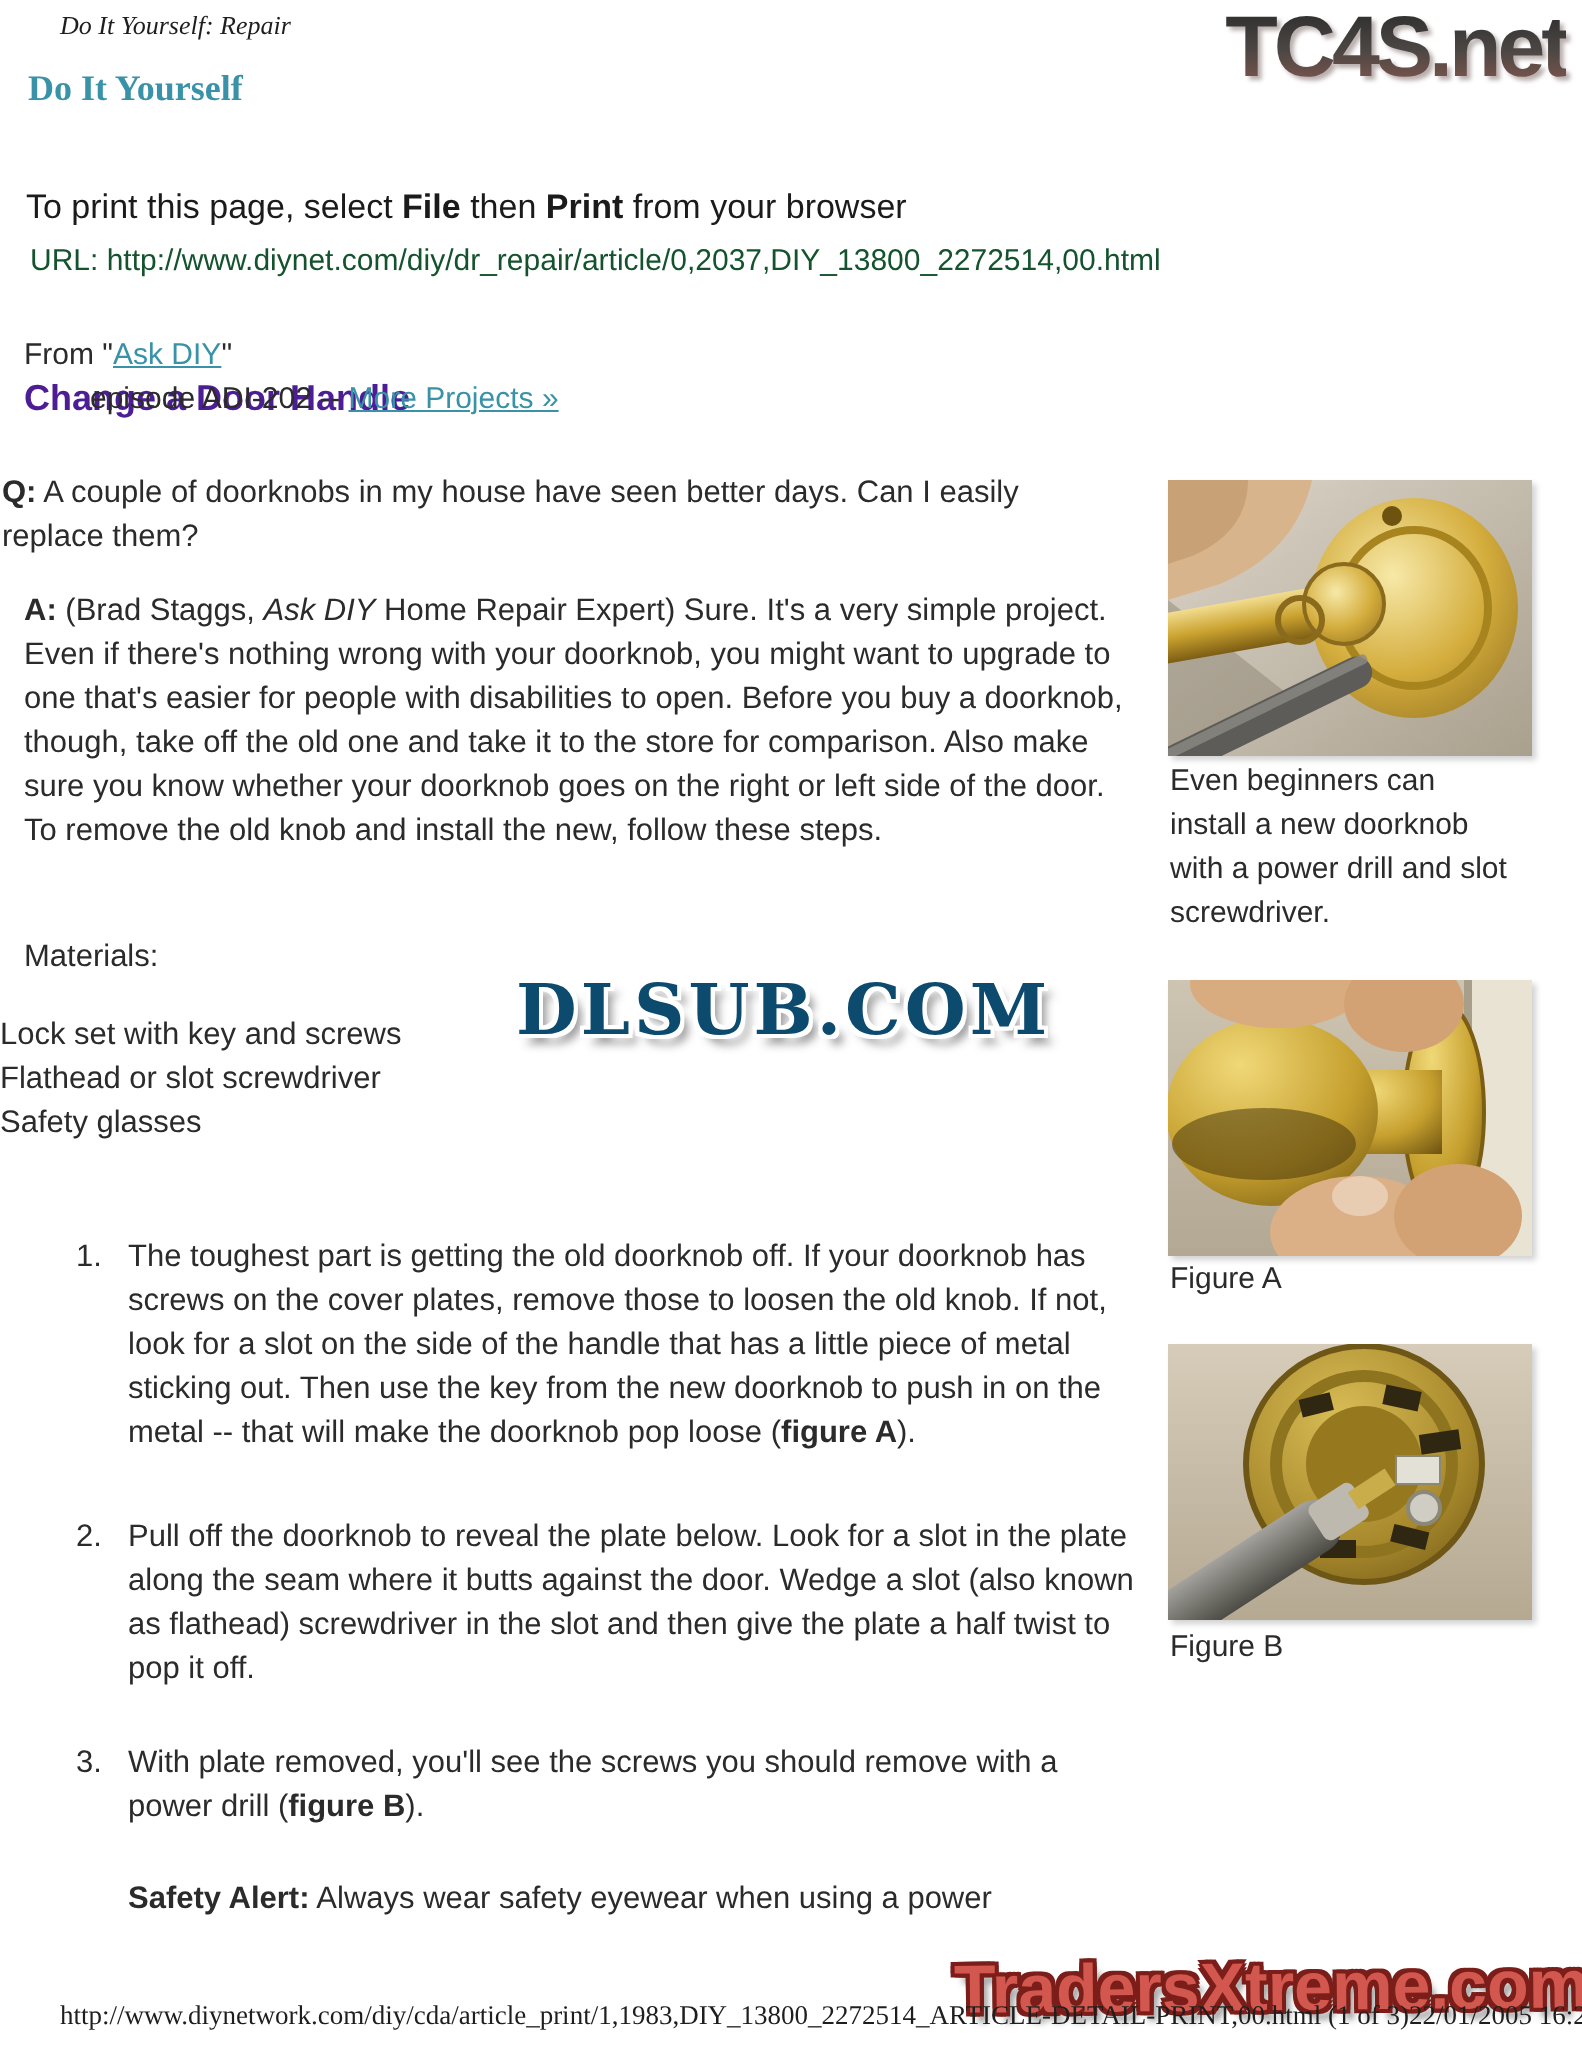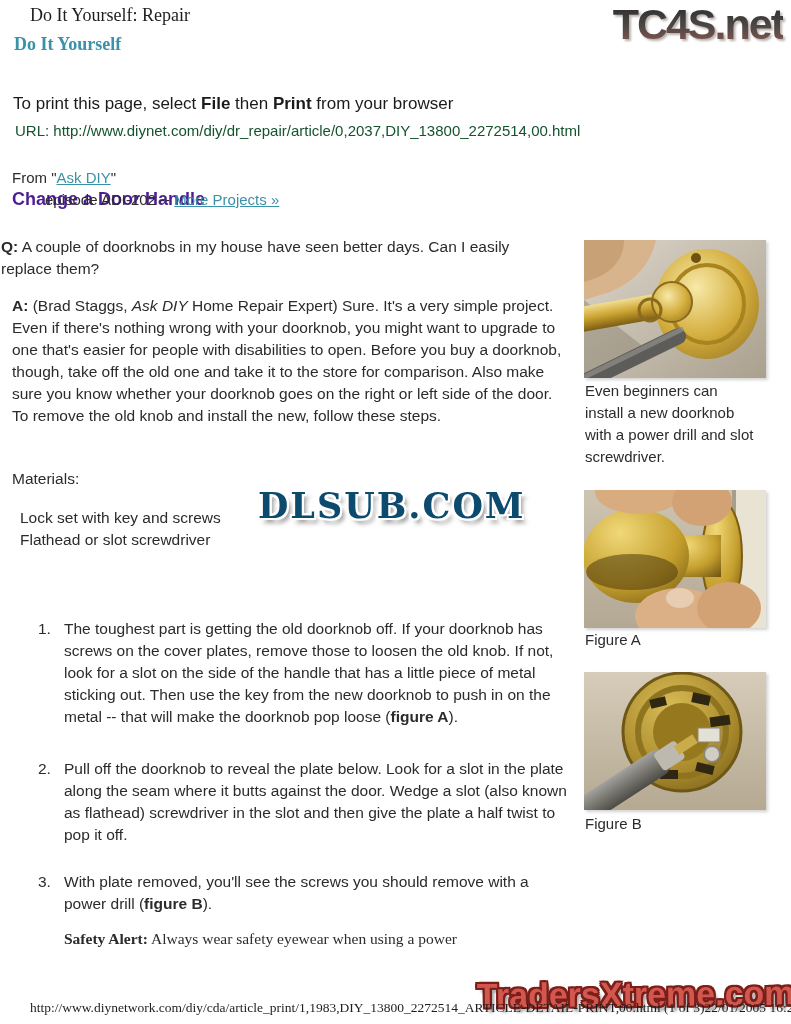--- a/index.html
+++ b/index.html
@@ -3,45 +3,45 @@
 <meta charset="utf-8">
 <style>
   html,body{margin:0;padding:0;}
   body{
     width:791px;height:1024px;position:relative;background:#ffffff;
     font-family:"Liberation Sans","DejaVu Sans",sans-serif;color:#2b2b2b;
     overflow:hidden;
   }
   .serif{font-family:"Liberation Serif","DejaVu Serif",serif;}
   
-  .header-meta{position:absolute;left:30px;top:5px;font-size:18px;color:#1e1e1e;}
+  .header-meta{position:absolute;left:30px;top:5px;font-size:13px;color:#1e1e1e;font-style:italic;}
   .tc4s-logo{
     position:absolute;right:8px;top:0px;font-size:43px;font-weight:bold;letter-spacing:-2px;
     background:linear-gradient(180deg,#2d2d2d 8%,#4a4643 50%,#7c554d 85%,#8f675e 100%);
     -webkit-background-clip:text;background-clip:text;-webkit-text-fill-color:transparent;
     filter:drop-shadow(2px 2px 1px rgba(100,80,75,0.45));
   }
   .site-title{position:absolute;left:14px;top:34px;font-size:18px;font-weight:bold;color:#3992a8;font-family:Liberation Serif, serif;}
   .print-line{position:absolute;left:13px;top:94px;font-size:17px;color:#1b1b1b;text-align:right;}
   .url-line{position:absolute;left:15px;top:122px;font-size:15px;color:#14532d;}
   .article-title{position:absolute;left:12px;top:145px;font-size:18px;font-weight:bold;color:#4c1d95;margin-top:44px;}
   .from-line{position:absolute;left:12px;top:169px;font-size:15px;}
   .episode-line{position:absolute;left:12px;top:191px;font-size:15px;margin-left:33px;}
   a.teal-link{color:#3992a8;text-decoration:underline;cursor:pointer;}
   
   .q-para{position:absolute;left:1px;top:236px;width:557px;font-size:15.5px;line-height:22px;}
   .a-para{position:absolute;left:12px;top:295px;width:557px;font-size:15.5px;line-height:22px;}
   .materials-label{position:absolute;left:12px;top:470px;font-size:15.5px;}
-  .materials-list{position:absolute;left:20px;top:507px;width:300px;font-size:15.5px;line-height:22px;}
+  .materials-list{position:absolute;left:0;top:507px;width:300px;font-size:15.5px;line-height:22px;}
   .steps{position:absolute;left:12px;top:618px;width:557px;font-size:15.5px;line-height:22px;}
   .step{position:relative;padding-left:52px;}
   .step-1{margin-bottom:30px;}
   .step-2{margin-bottom:25px;}
   .step-num{position:absolute;left:26px;top:0;}
-  .safety{position:relative;padding-left:52px;margin-top:13px;font-family:Liberation Serif, serif;}
+  .safety{position:relative;padding-left:52px;margin-top:24px;}
   
   .figure-photo{position:absolute;left:584px;width:182px;height:138px;box-shadow:2px 2px 3px rgba(0,0,0,0.18);}
   .figure-photo svg{display:block;width:182px;height:138px;}
   .fig1{top:240px;} .fig2{top:490px;} .fig3{top:672px;}
   .caption{position:absolute;left:585px;font-size:15px;line-height:22px;color:#2b2b2b;}
   .cap1{top:380px;width:172px;}
   .cap2{top:629px;width:172px;}
   .cap3{top:813px;width:172px;}
   
   .dlsub-logo{
@@ -77,20 +77,21 @@
 <div class="from-line"><span>From "</span><a class="teal-link">Ask DIY</a><span>"</span></div>
 <div class="episode-line"><span>episode ADI-202 -- </span><a class="teal-link">More Projects »</a></div>
 
 <div class="q-para"><b>Q:</b><span> A couple of doorknobs in my house have seen better days. Can I easily replace them?</span></div>
 <div class="a-para"><b>A:</b><span> (Brad Staggs, </span><i>Ask DIY</i><span> Home Repair Expert) Sure. It's a very simple project. Even if there's nothing wrong with your doorknob, you might want to upgrade to one that's easier for people with disabilities to open. Before you buy a doorknob, though, take off the old one and take it to the store for comparison. Also make sure you know whether your doorknob goes on the right or left side of the door. To remove the old knob and install the new, follow these steps.</span></div>
 
 <div class="materials-label">Materials:</div>
 <div class="materials-list">
   <div>Lock set with key and screws</div>
   <div>Flathead or slot screwdriver</div>
+  <div>Safety glasses</div>
 </div>
 
 <div class="steps">
   <div class="step step-1">
     <span class="step-num">1.</span>
     <span>The toughest part is getting the old doorknob off. If your doorknob has screws on the cover plates, remove those to loosen the old knob. If not, look for a slot on the side of the handle that has a little piece of metal sticking out. Then use the key from the new doorknob to push in on the metal -- that will make the doorknob pop loose (</span><b>figure A</b><span>).</span>
   </div>
   <div class="step step-2">
     <span class="step-num">2.</span>
     <span>Pull off the doorknob to reveal the plate below. Look for a slot in the plate along the seam where it butts against the door. Wedge a slot (also known as flathead) screwdriver in the slot and then give the plate a half twist to pop it off.</span>

